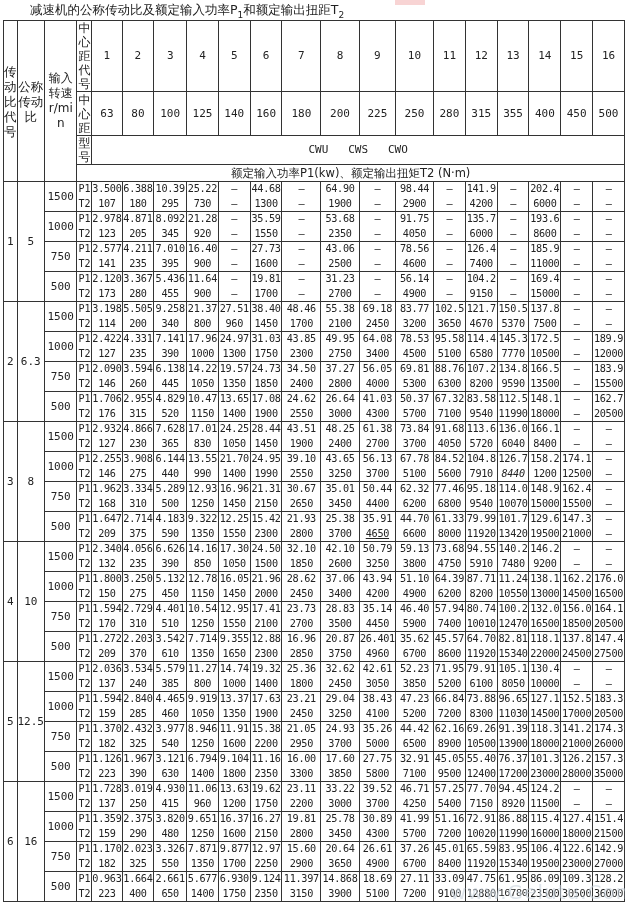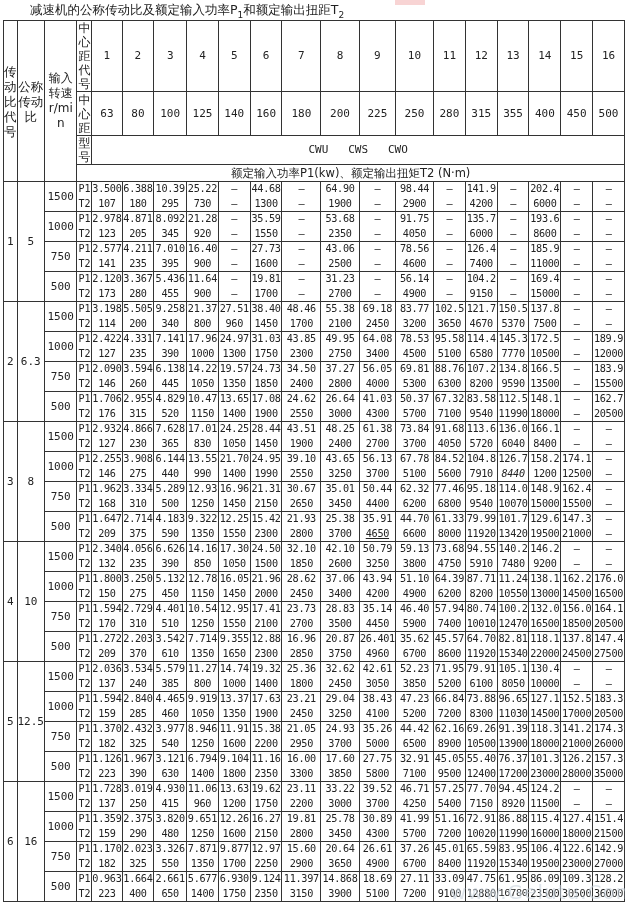--- a/index.html
+++ b/index.html
@@ -928,21 +928,21 @@
         <td class="v" style="border-top: none;">—</td>
         <td class="v" style="border-top: none;">—</td>
       </tr>
       <tr style="height: 15px;">
         <td rowspan="2" class="speed">1000</td>
         <td class="pt" style="border-bottom: none;">P1</td>
         <td class="v" style="border-bottom: none;">1.359</td>
         <td class="v" style="border-bottom: none;">2.375</td>
         <td class="v" style="border-bottom: none;">3.820</td>
         <td class="v" style="border-bottom: none;">9.651</td>
-        <td class="v" style="border-bottom: none;">12.26</td>
+        <td class="v" style="border-bottom: none;">16.37</td>
         <td class="v" style="border-bottom: none;">16.27</td>
         <td class="v" style="border-bottom: none;">19.81</td>
         <td class="v" style="border-bottom: none;">25.78</td>
         <td class="v" style="border-bottom: none;">30.89</td>
         <td class="v" style="border-bottom: none;">41.99</td>
         <td class="v" style="border-bottom: none;">51.16</td>
         <td class="v" style="border-bottom: none;">72.91</td>
         <td class="v" style="border-bottom: none;">86.88</td>
         <td class="v" style="border-bottom: none;">115.4</td>
         <td class="v" style="border-bottom: none;">127.4</td>

